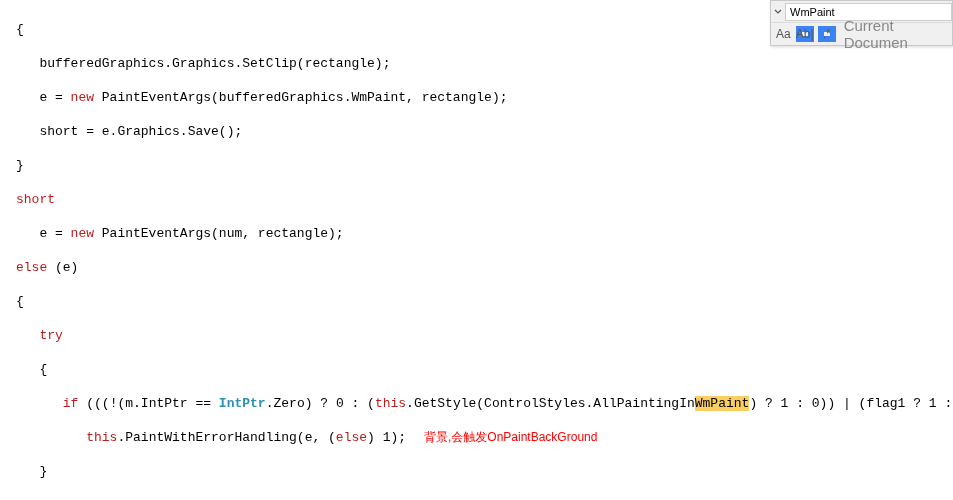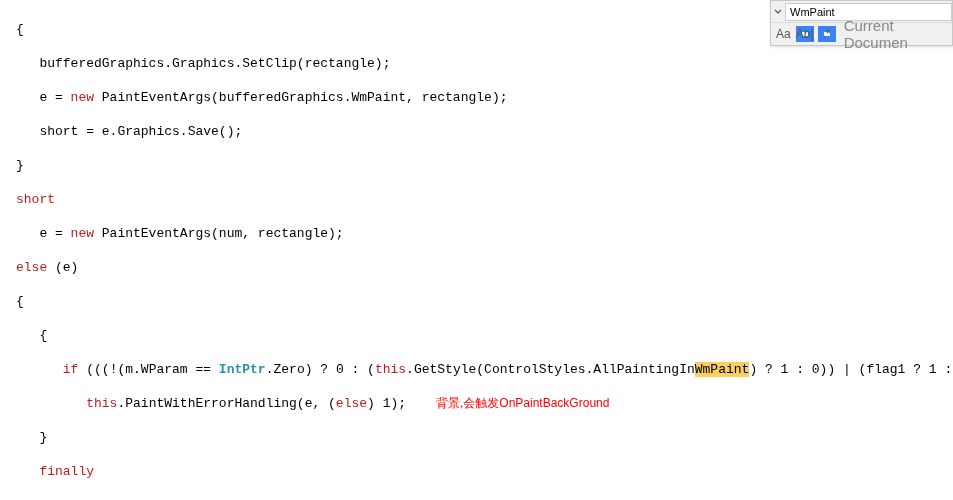--- a/index.html
+++ b/index.html
@@ -91,23 +91,24 @@
 <div class="editor">
 <div class="line"><span class="n">{</span></div>
 <div class="line"><span class="n">   bufferedGraphics.Graphics.SetClip(rectangle);</span></div>
 <div class="line"><span class="n">   e = </span><span class="k">new</span><span class="n"> PaintEventArgs(bufferedGraphics.WmPaint, rectangle);</span></div>
 <div class="line"><span class="n">   short = e.Graphics.Save();</span></div>
 <div class="line"><span class="n">}</span></div>
 <div class="line"><span class="k">short</span></div>
 <div class="line"><span class="n">   e = </span><span class="k">new</span><span class="n"> PaintEventArgs(num, rectangle);</span></div>
 <div class="line"><span class="k">else</span><span class="n"> (e)</span></div>
 <div class="line"><span class="n">{</span></div>
+<div class="line"><span class="k">   try</span></div>
 <div class="line"><span class="n">   {</span></div>
-<div class="line"><span class="k">      if</span><span class="n"> (((!(m.WParam == </span><span class="t">IntPtr</span><span class="n">.Zero) ? 0 : (</span><span class="k">this</span><span class="n">.GetStyle(ControlStyles.AllPaintingIn</span><span class="hl">WmPaint</span><span class="n">) ? 1 : 0)) | (flag1 ? 1 :</span></div>
-<div class="line"><span class="k">         this</span><span class="n">.PaintWithErrorHandling(e, (</span><span class="k">else</span><span class="n">) 1);</span><span class="anno redtxt" style="left:420px;">背景,会触发OnPaintBackGround</span></div>
+<div class="line"><span class="k">      if</span><span class="n"> (((!(m.IntPtr == </span><span class="t">IntPtr</span><span class="n">.Zero) ? 0 : (</span><span class="k">this</span><span class="n">.GetStyle(ControlStyles.AllPaintingIn</span><span class="hl">WmPaint</span><span class="n">) ? 1 : 0)) | (flag1 ? 1 :</span></div>
+<div class="line"><span class="k">         this</span><span class="n">.PaintWithErrorHandling(e, (</span><span class="k">else</span><span class="n">) 1);</span><span class="anno redtxt" style="left:408px;">背景,会触发OnPaintBackGround</span></div>
 <div class="line"><span class="n">   }</span></div>
 <div class="line"><span class="k">   finally</span></div>
 
 
 
 
 
 
 
 

